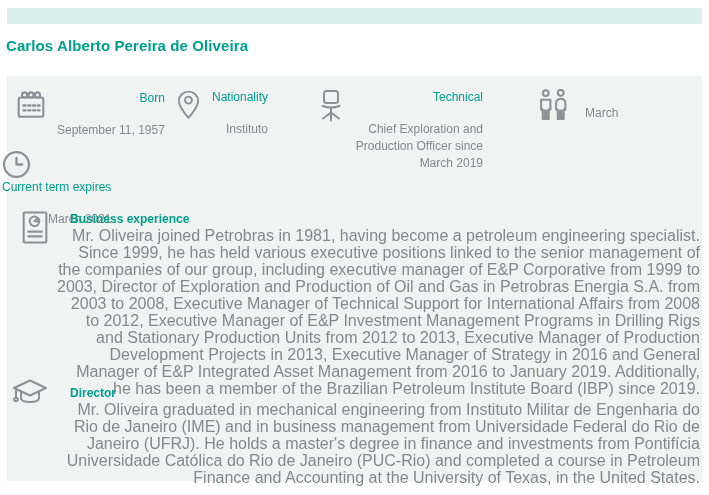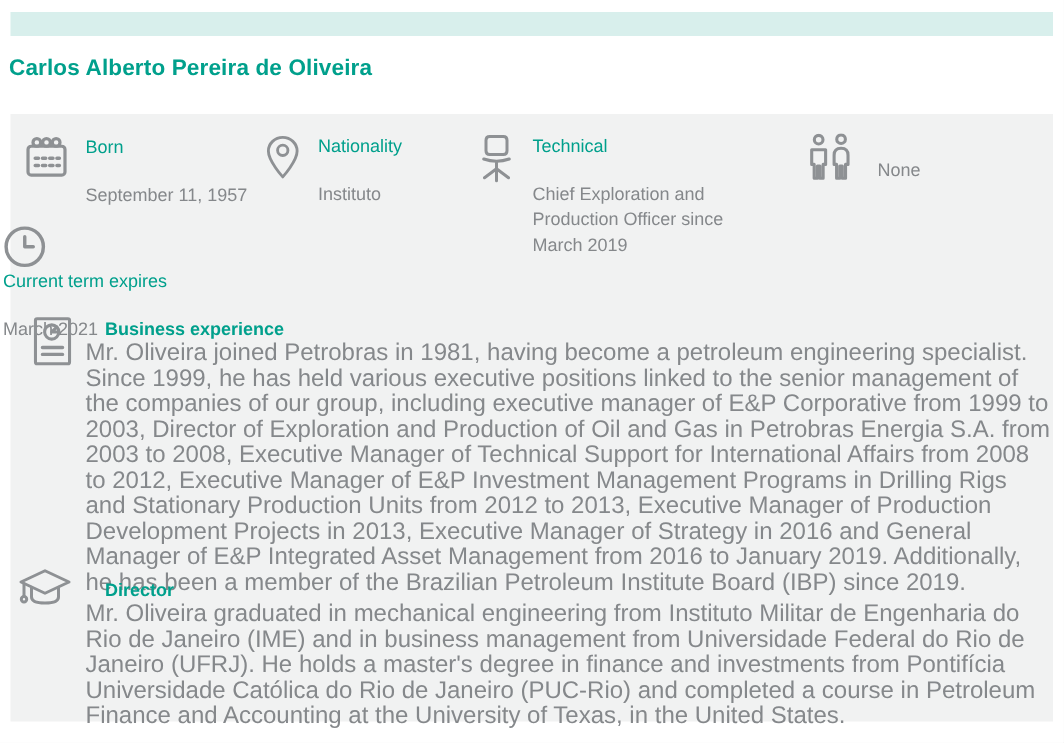--- a/index.html
+++ b/index.html
@@ -10,20 +10,21 @@
     --icon:#8E9194;
   }
   *{margin:0;padding:0;box-sizing:border-box;}
   html,body{background:#ffffff;}
   .page{
     position:relative;
     width:709px;height:495px;
     background:#ffffff;
     font-family:"Liberation Sans", sans-serif;
     overflow:hidden;
+    text-align:right;
   }
   .topbar{
     position:absolute;left:7px;top:8px;width:695px;height:16px;
     background:var(--topbar);
   }
   .page-title{
     position:absolute;left:6px;top:37px;
     font-size:15px;font-weight:bold;color:var(--accent);
     letter-spacing:0.1px;
   }
@@ -117,21 +118,21 @@
   <div class="fact" style="left:538px;top:89px;">
     <span class="fact-icon" style="margin-right:16px;">
       <svg width="31" height="34" viewBox="0 0 30 33">
         <circle cx="7.5" cy="4" r="2.8"></circle>
         <path d="M3 10.5 H12 V20 H10.4 V29 H8.3 V21 H6.7 V29 H4.6 V20 H3 Z"></path>
         <circle cx="22" cy="3.7" r="2.8"></circle>
         <path d="M17.5 14 q0 -4.5 4.5 -4.5 q4.5 0 4.5 4.5 V20 H24.9 V29 H22.8 V21 H21.2 V29 H19.1 V20 H17.5 Z"></path>
       </svg>
     </span>
     <div class="fact-text">
-      <div class="fact-value">None</div>
+      <div class="fact-value">March</div>
     </div>
   </div>
 
   <div class="fact" style="left:2px;top:150px;flex-direction:column;">
     <span class="fact-icon" style="margin-right:12px;">
       <svg width="29" height="29" viewBox="0 0 28 28">
         <circle cx="14" cy="14" r="12" stroke-width="2.2"></circle>
         <path d="M14 7.5 V14 H19.5" stroke-width="2.2"></path>
       </svg>
     </span>

